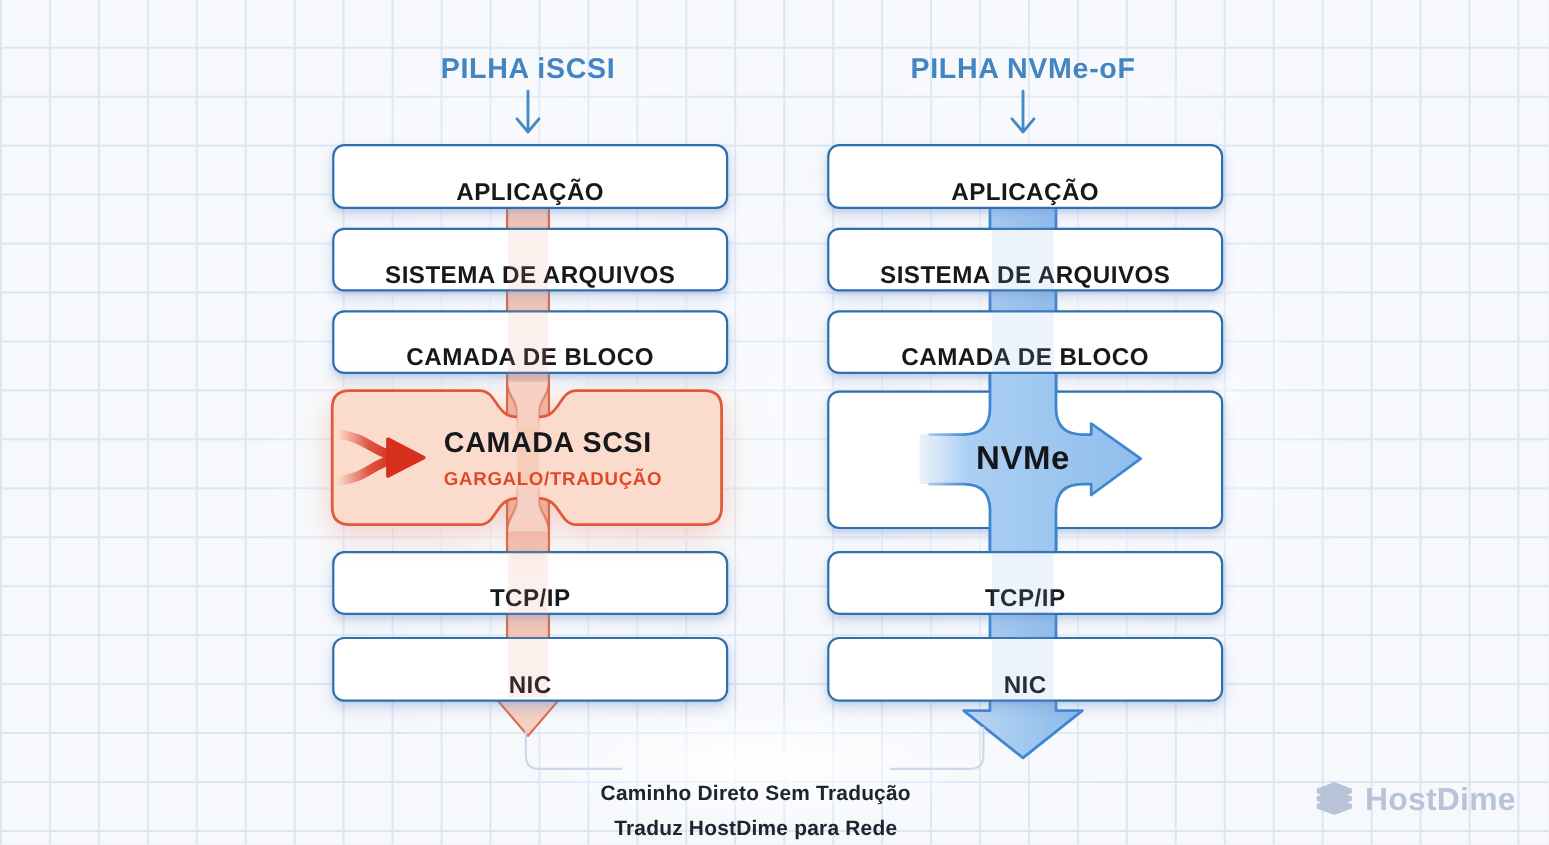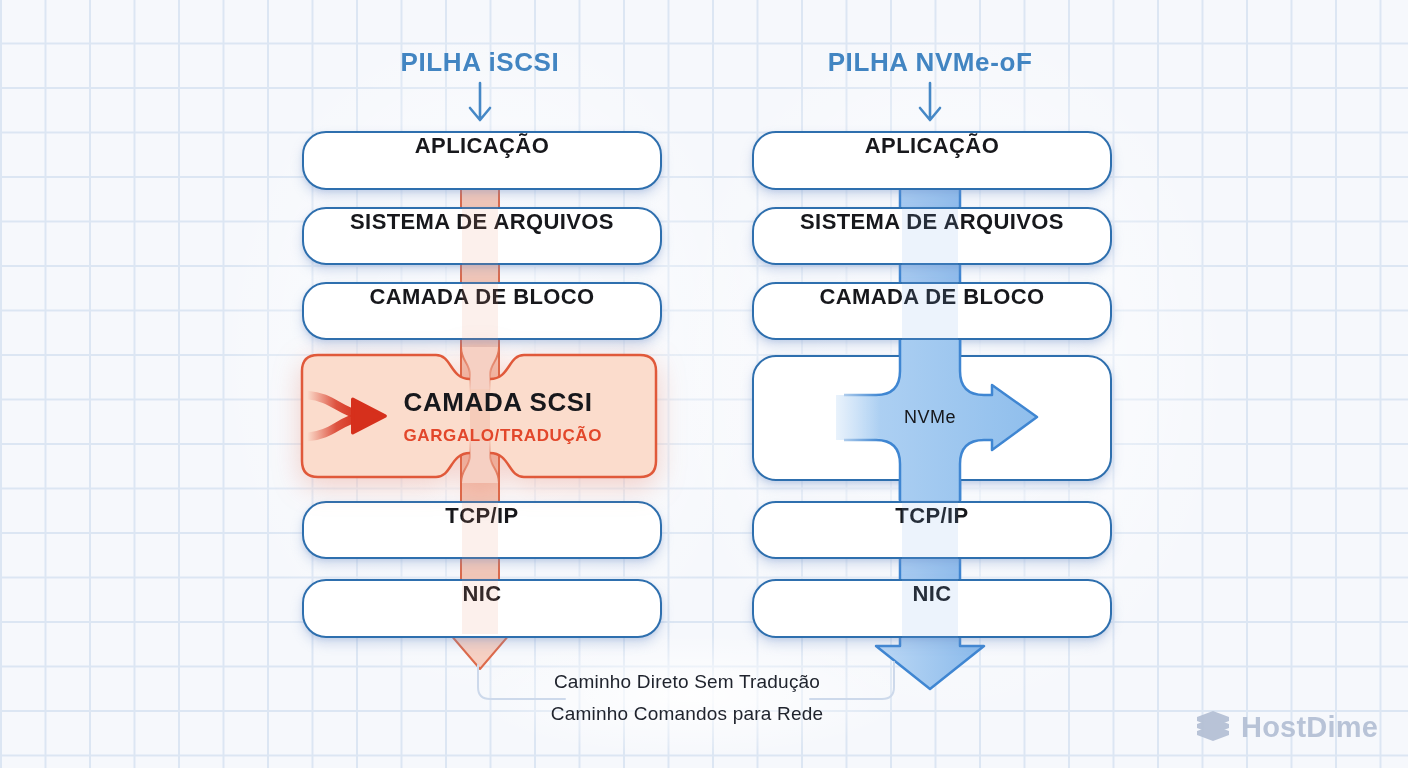--- a/index.html
+++ b/index.html
@@ -16,42 +16,42 @@
   .glow{position:absolute;z-index:0;pointer-events:none;
     background:radial-gradient(ellipse at center,rgba(255,255,255,.95) 0%,rgba(255,255,255,0) 72%);}
   .stack-title{
     position:absolute;width:356px;top:47px;text-align:center;z-index:5;
     font-size:26px;font-weight:800;letter-spacing:.6px;color:#4285c2;
   }
   .flow-svg{position:absolute;z-index:1;overflow:visible;}
   .tint{position:absolute;z-index:3;pointer-events:none;}
   .box{
     position:absolute;z-index:2;background:#ffffff;
-    border:2px solid #2e6fae;border-radius:24px;
+    border:2px solid #2e6fae;border-radius:11px;
     box-shadow:0 6px 12px rgba(110,145,200,.28),0 2px 4px rgba(110,145,200,.18);
-    display:flex;align-items:flex-start;justify-content:center;
+    display:flex;align-items:flex-end;justify-content:center;
     font-size:22px;font-weight:600;color:#17181c;letter-spacing:.4px;
   }
   .overlay-svg{position:absolute;z-index:4;overflow:visible;}
   .scsi-shadow{filter:drop-shadow(0 8px 14px rgba(224,89,58,.28));}
   .scsi-content{
     position:absolute;left:302px;top:355px;width:300px;height:122px;z-index:5;
     display:flex;align-items:center;justify-content:center;gap:14px;
   }
   .scsi-text{display:flex;flex-direction:column;align-items:flex-start;}
   .scsi-label{font-size:26px;font-weight:700;color:#17181c;letter-spacing:.6px;}
   .scsi-sublabel{font-size:17px;font-weight:700;color:#e2472b;letter-spacing:.6px;margin-top:8px;}
   .nvme-label{
     position:absolute;left:752px;top:394px;width:356px;height:46px;z-index:5;
     display:flex;align-items:center;justify-content:center;
-    font-size:18px;font-weight:400;color:#15161a;letter-spacing:.5px;
+    font-size:30px;font-weight:700;color:#15161a;letter-spacing:.5px;
   }
   .captions{
-    position:absolute;left:502px;top:671px;width:370px;z-index:5;text-align:center;
-    color:#20242e;font-size:19px;font-weight:400;letter-spacing:.2px;
+    position:absolute;left:502px;top:711px;width:370px;z-index:5;text-align:center;
+    color:#20242e;font-size:19px;font-weight:700;letter-spacing:.2px;
   }
   .captions .line2{margin-top:10px;}
   .logo{
     position:absolute;left:1194px;top:710px;z-index:5;
     display:flex;align-items:center;gap:9px;opacity:.92;justify-content:flex-end;
   }
   .logo-text{font-size:29px;font-weight:700;color:#b3bfd4;letter-spacing:.2px;}
 </style>
 </head>
 <body>
@@ -181,21 +181,21 @@
     <path d="M160,0 V31 Q160,55 136,55 H96 V100 H136 Q160,100 160,124 V160 H220 V124 Q220,100 244,100 H252 V110 L297,77 L252,45 V55 H244 Q220,55 220,31 V0 Z" fill="url(#blueCross)"></path>
     <path d="M160,0 V31 Q160,55 136,55 H104" fill="none" stroke="#3f86d2" stroke-width="2.5"></path>
     <path d="M104,100 H136 Q160,100 160,124 V160" fill="none" stroke="#3f86d2" stroke-width="2.5"></path>
     <path d="M220,0 V31 Q220,55 244,55 H252 V45 L297,77 L252,110 V100 H244 Q220,100 220,124 V160" fill="none" stroke="#3f86d2" stroke-width="2.5" stroke-linejoin="round"></path>
     <rect x="78" y="50" width="62" height="54" fill="url(#whiteFade)"></rect>
   </svg>
   <div class="nvme-label">NVMe</div>
 
   <div class="captions">
     <div class="line1">Caminho Direto Sem Tradução</div>
-    <div class="line2">Caminho Comandos para Rede</div>
+    <div class="line2">Traduz HostDime para Rede</div>
   </div>
 
   <div class="logo">
     <svg width="38" height="34" viewBox="0 0 38 34">
       <path d="M3,7 L19,1 L35,7 L35,11 L19,17 L3,11 Z" fill="#b3bfd4"></path>
       <path d="M3,14 L10,11.5 L19,15 L28,11.5 L35,14 L35,18 L19,24 L3,18 Z" fill="#b3bfd4"></path>
       <path d="M3,21 L10,18.5 L19,22 L28,18.5 L35,21 L35,25 L19,31 L3,25 Z" fill="#b3bfd4"></path>
     </svg>
     <span class="logo-text">HostDime</span>
   </div>

